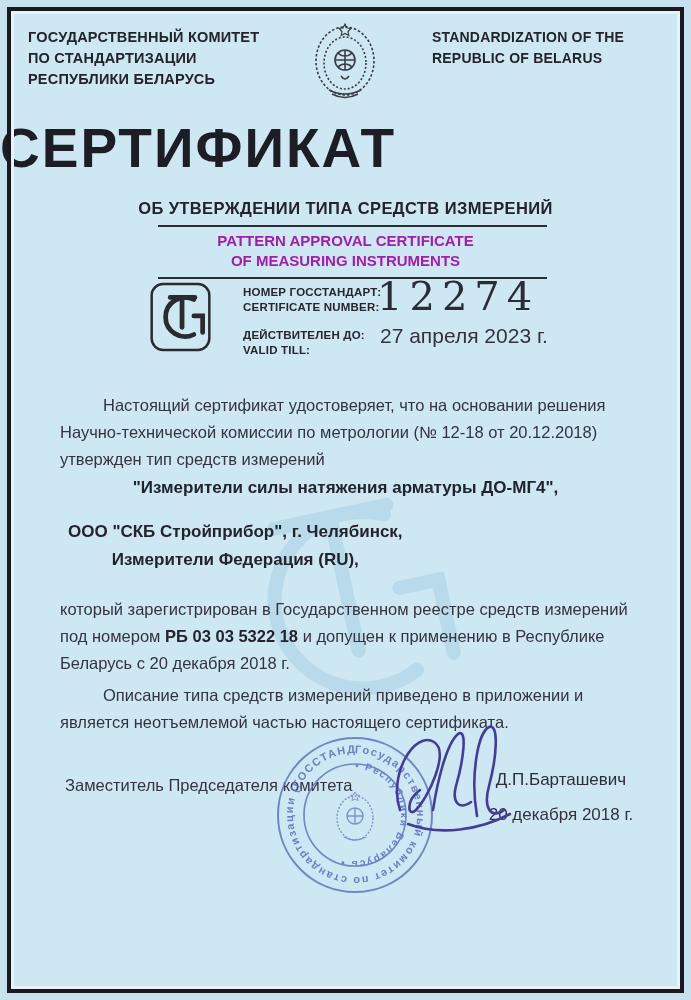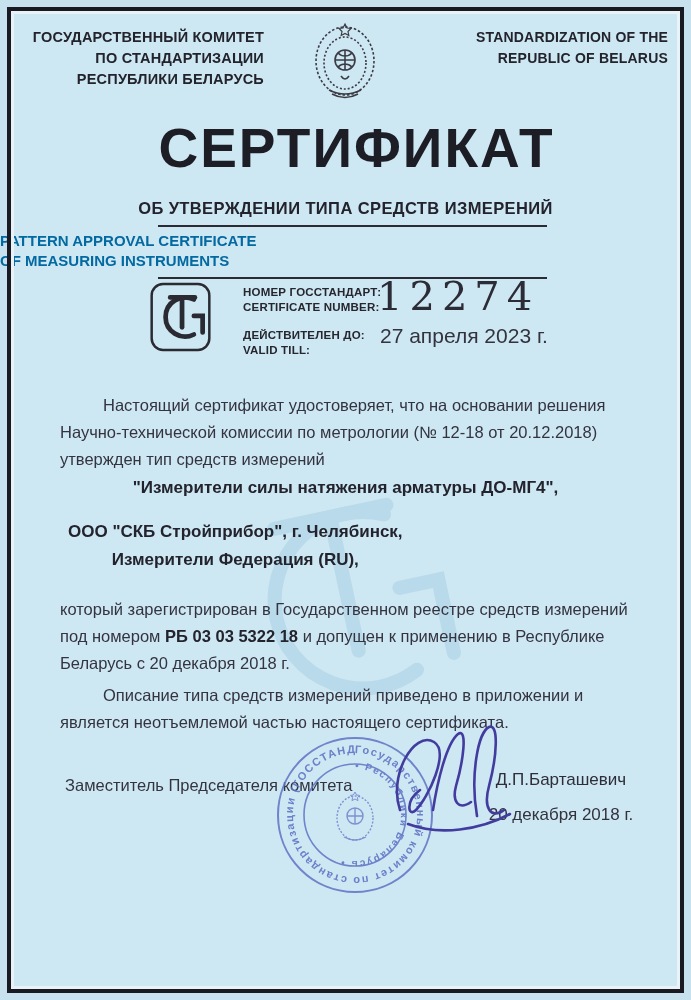--- a/index.html
+++ b/index.html
@@ -7,29 +7,29 @@
     width:691px;height:1000px;position:relative;overflow:hidden;
     background:#c7e1ee;
     font-family:"Liberation Sans", sans-serif;
     color:#30303a;
   }
   .paper-bg{position:absolute;inset:10px;background:#cde7f3;}
   .frame{position:absolute;left:7px;top:7px;right:7px;bottom:7px;
     border:4px solid #191921;box-shadow:inset 0 0 0 3px #e9f2f7;
     pointer-events:none;z-index:10;}
   .abs{position:absolute;}
-  .hdr-block{width:236px;text-align:right;font-weight:bold;
+  .hdr-block{width:236px;text-align:left;font-weight:bold;
     font-size:14.5px;line-height:21px;color:#23232c;letter-spacing:.2px;z-index:2;}
-  .title{left:0;right:0;top:116px;text-align:center;
-    font-size:55px;font-weight:800;letter-spacing:2px;color:#1d1d26;z-index:2;padding-left:22px;}
+  .title{left:0;right:0;top:116px;
+    font-size:55px;font-weight:800;letter-spacing:2px;color:#1d1d26;z-index:2;}
   .subtitle-ru{left:0;right:0;top:199px;text-align:center;
     font-size:16.5px;font-weight:bold;letter-spacing:.4px;color:#23232d;z-index:2;}
   .rule{left:158px;width:389px;height:2px;background:#2b2b34;z-index:2;}
-  .subtitle-en{left:0;right:0;top:231px;
-    font-size:15px;font-weight:bold;line-height:20px;color:#0369a1;z-index:2;}
+  .subtitle-en{left:0;right:0;top:231px;text-align:center;
+    font-size:15px;font-weight:bold;line-height:20px;color:#a21caf;z-index:2;}
   .cert-label{font-size:11.5px;font-weight:bold;line-height:15px;
     color:#26262e;letter-spacing:.2px;z-index:2;}
   .cert-number{font-family:"DejaVu Serif", serif;font-size:40px;font-weight:400;
     letter-spacing:7px;color:#2c2c36;z-index:2;}
   .cert-date{font-size:21px;color:#33333d;z-index:2;}
   .para{font-size:16.5px;line-height:27px;color:#343440;z-index:2;}
   .indent{text-indent:43px;}
   .device-line{left:0;right:0;top:478px;text-align:center;font-weight:bold;
     font-size:17px;color:#23232d;z-index:2;}
   .mfr-row{left:68px;top:518px;display:flex;align-items:flex-start;gap:9px;z-index:2;}

